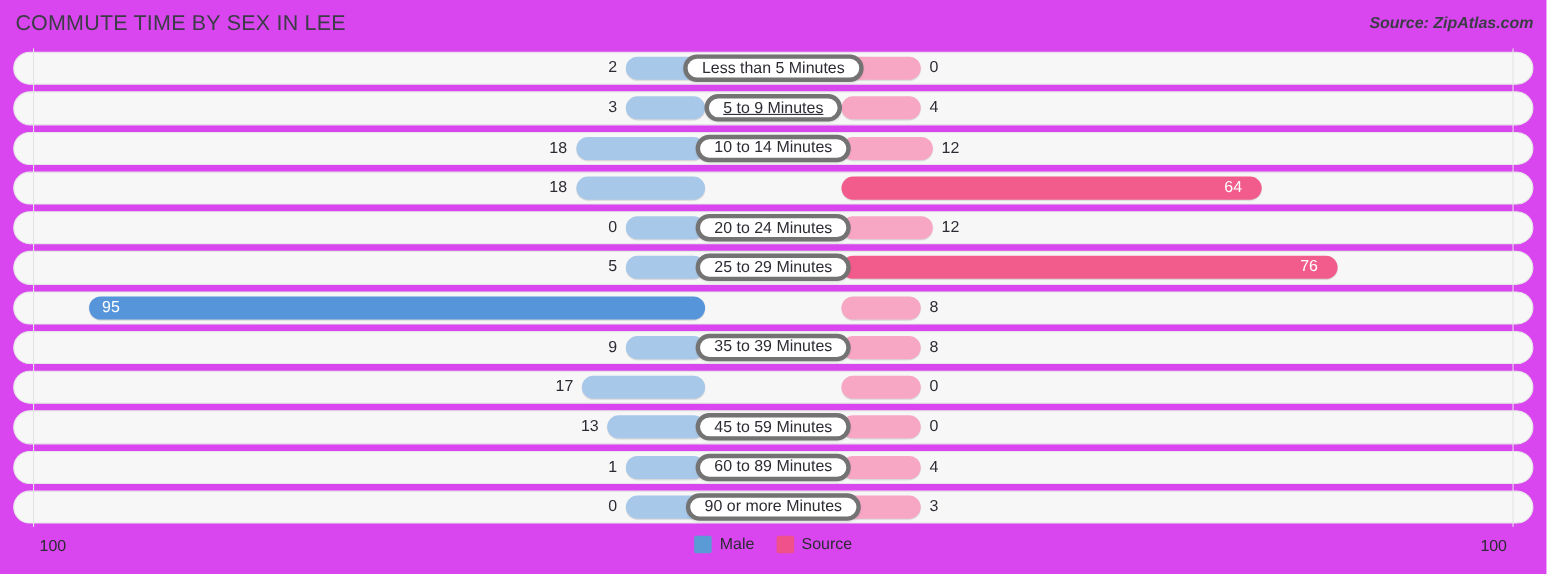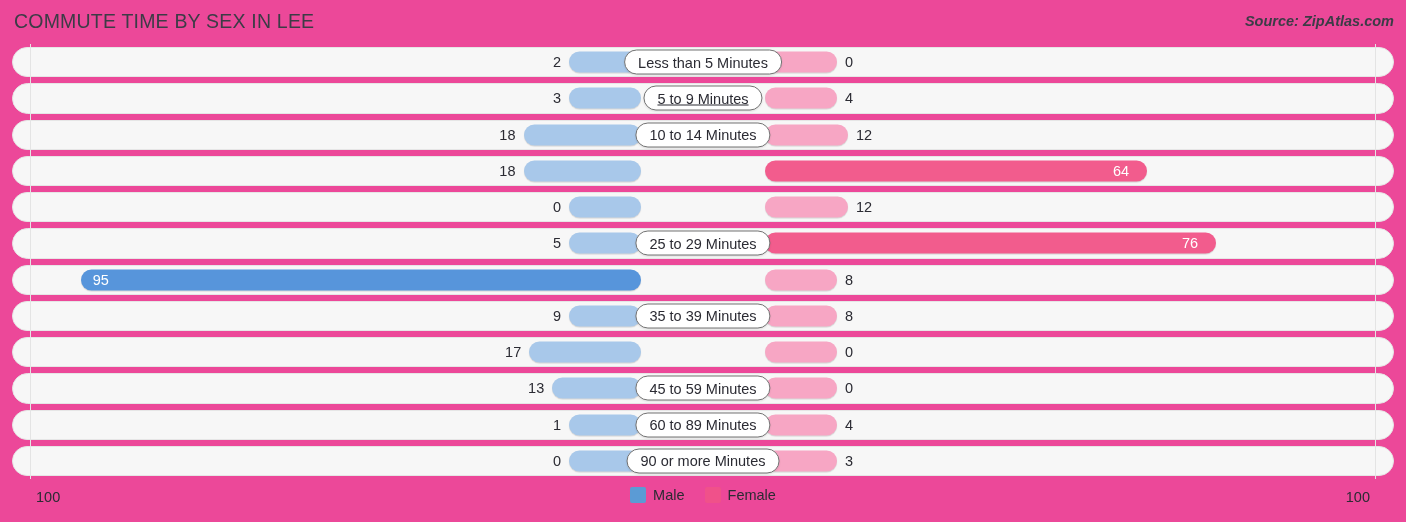--- a/index.html
+++ b/index.html
@@ -5,21 +5,21 @@
   * { box-sizing: border-box; }
   html, body {
     margin: 0; padding: 0;
     background: #ffffff;
     font-family: "Liberation Sans", sans-serif;
   }
   #page {
     position: relative;
     width: 1406px;
     height: 522px;
-    background: #ec4899;
+    background: #d946ef;
     overflow: hidden;
   }
 
   
   #header {
     position: absolute;
     top: 0; left: 0; right: 0;
     height: 44px;
   }
   #chart-title {
@@ -109,21 +109,21 @@
     line-height: 1;
   }
 
   
   .cat-pill {
     position: absolute;
     top: 50%;
     transform: translateY(-50%);
     height: 25px;
     background: #ffffff;
-    border: 1px solid #737373;
+    border: 4px solid #737373;
     border-radius: 13px;
     display: flex;
     align-items: center;
     justify-content: center;
     padding: 0 13px;
     font-size: 14.5px;
     color: #2b2b33;
     white-space: nowrap;
     box-shadow: 0 1px 2px rgba(0,0,0,0.10);
   }
@@ -221,20 +221,21 @@
         <div class="val-in" style="left: 1113px;">64</div>
       </div>
       <div class="row" style="top: 145px;">
         <div class="row-track"></div>
         <div class="gridline left"></div>
         <div class="gridline right"></div>
         <div class="bar male" style="left: 569px; width: 72px; background: rgb(168, 200, 234);"></div>
         <div class="val left" style="left: 509px; width: 52px;">0</div>
         <div class="bar female" style="left: 765px; width: 83px; background: rgb(247, 166, 196);"></div>
         <div class="val right" style="left: 856px;">12</div>
+        <div class="cat-pill" style="left: 50%; transform: translate(-50%, -50%);">20 to 24 Minutes</div>
       </div>
       <div class="row" style="top: 181.25px;">
         <div class="row-track"></div>
         <div class="gridline left"></div>
         <div class="gridline right"></div>
         <div class="bar male" style="left: 569px; width: 72px; background: rgb(168, 200, 234);"></div>
         <div class="val left" style="left: 509px; width: 52px;">5</div>
         <div class="bar female" style="left: 765px; width: 451px; background: rgb(242, 92, 141);"></div>
         <div class="val-in" style="left: 1182px;">76</div>
         <div class="cat-pill" style="left: 50%; transform: translate(-50%, -50%);">25 to 29 Minutes</div>
@@ -302,18 +303,18 @@
   <div id="footer">
     <div id="axis-left">100</div>
     <div id="axis-right">100</div>
     <div id="legend">
         <div class="legend-item">
           <span class="legend-swatch" style="background: rgb(91, 155, 213);"></span>
           <span class="legend-text">Male</span>
         </div>
         <div class="legend-item">
           <span class="legend-swatch" style="background: rgb(240, 81, 138);"></span>
-          <span class="legend-text">Female</span>
+          <span class="legend-text">Source</span>
         </div>
       </div>
   </div>
 
 </div>
 
 </body></html>

